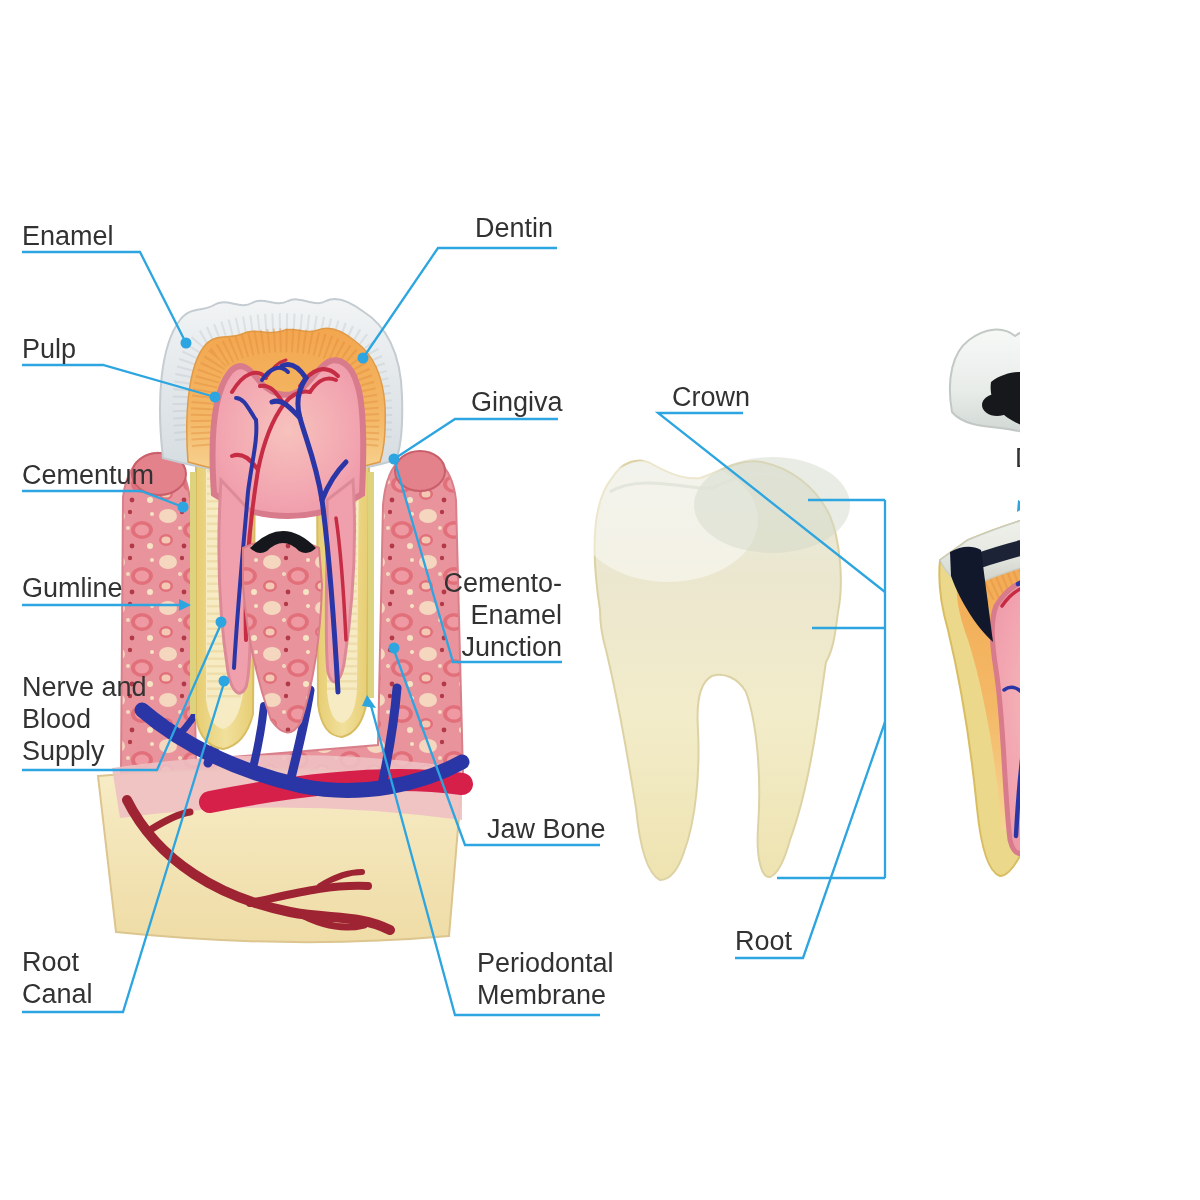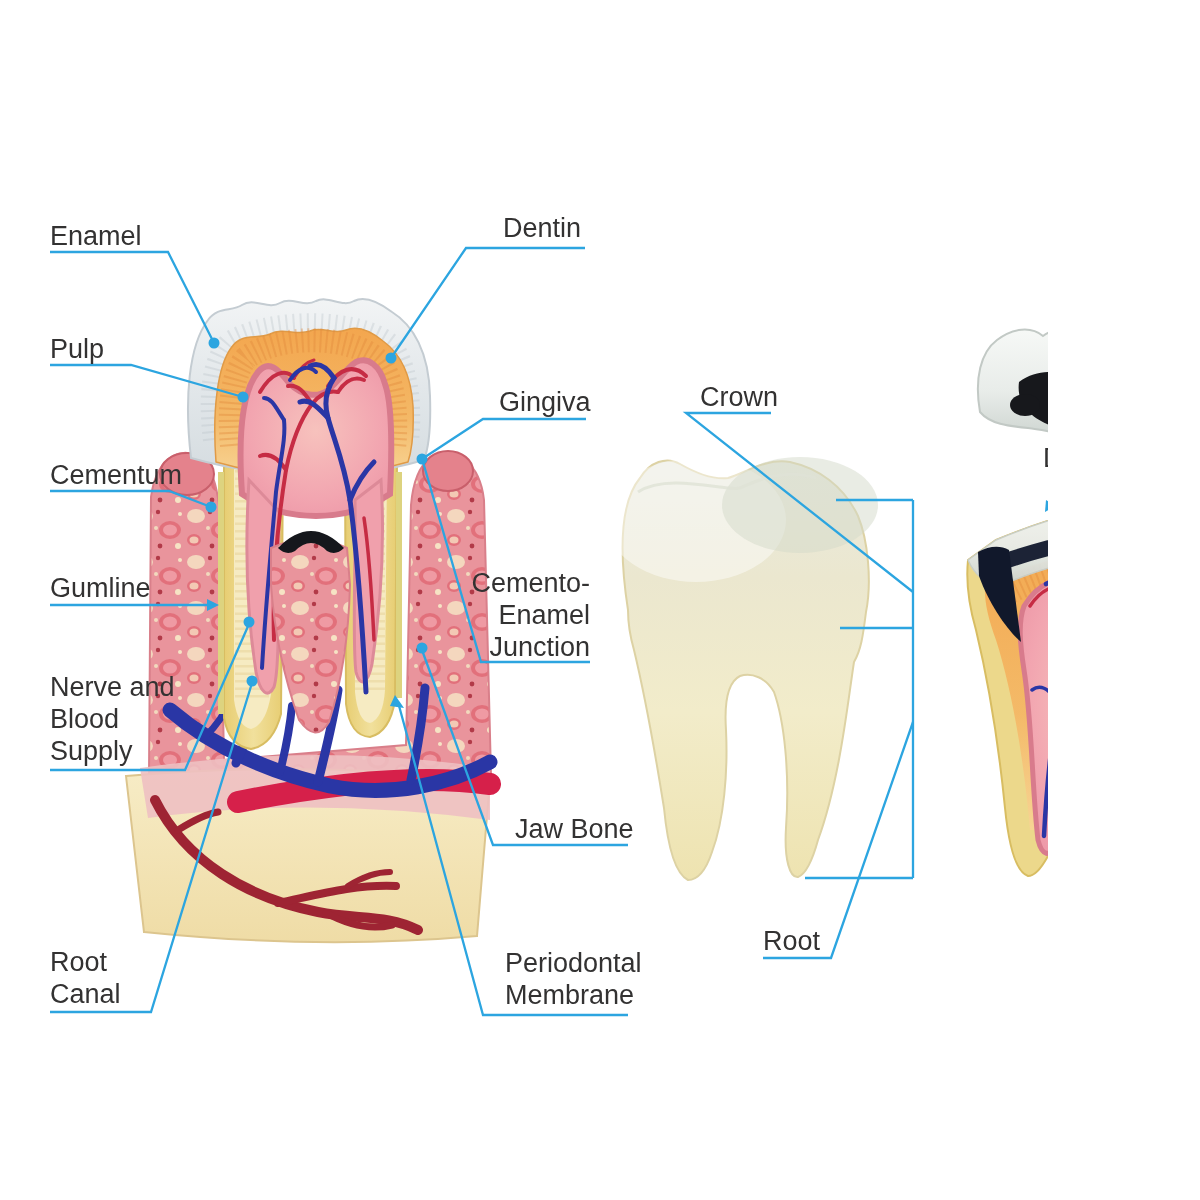--- a/index.html
+++ b/index.html
@@ -1,17 +1,17 @@
 <!DOCTYPE html>
 <html style="--c-background: #ffffff; --c-leader: #2ca5e0; --c-text: #333232; --c-enamel: #e3e8ea; --c-dentin: #f2a752; --c-pulp: #ef9aa6; --c-pulp-border: #d87b8c; --c-cementum: #ddd37f; --c-root-yellow: #e9d077; --c-bone-pink: #e9949c; --c-bone-blob: #e2707b; --c-jaw-cream: #f4e6bd; --c-vein-blue: #2a36a5; --c-artery-red: #c62c44; --c-artery-crimson: #d6204a; --c-artery-dark: #9e2433; --c-decay-black: #15171c; --c-tooth-ivory: #f0e9cb;"><head>
 <meta charset="utf-8">
 <style>
   html,body{margin:0;padding:0;background:#ffffff;}
   .canvas{position:relative;width:1020px;height:1200px;background:var(--c-background,#ffffff);
-          font-family:"Liberation Sans", sans-serif;overflow:hidden;padding-left:28px;}
+          font-family:"Liberation Sans", sans-serif;overflow:hidden;}
   svg{display:block;}
   .label-text{fill:var(--c-text,#333232);font-size:27px;font-family:"Liberation Sans",sans-serif;}
   .leader{stroke:var(--c-leader,#2ca5e0);stroke-width:2.3;fill:none;}
   .leader-thick{stroke:var(--c-leader,#2ca5e0);stroke-width:4.2;fill:none;}
   .leader-dot{fill:var(--c-leader,#2ca5e0);stroke:none;}
   .leader-arrow{fill:var(--c-leader,#2ca5e0);stroke:none;}
 </style>
 </head>
 <body>
 

